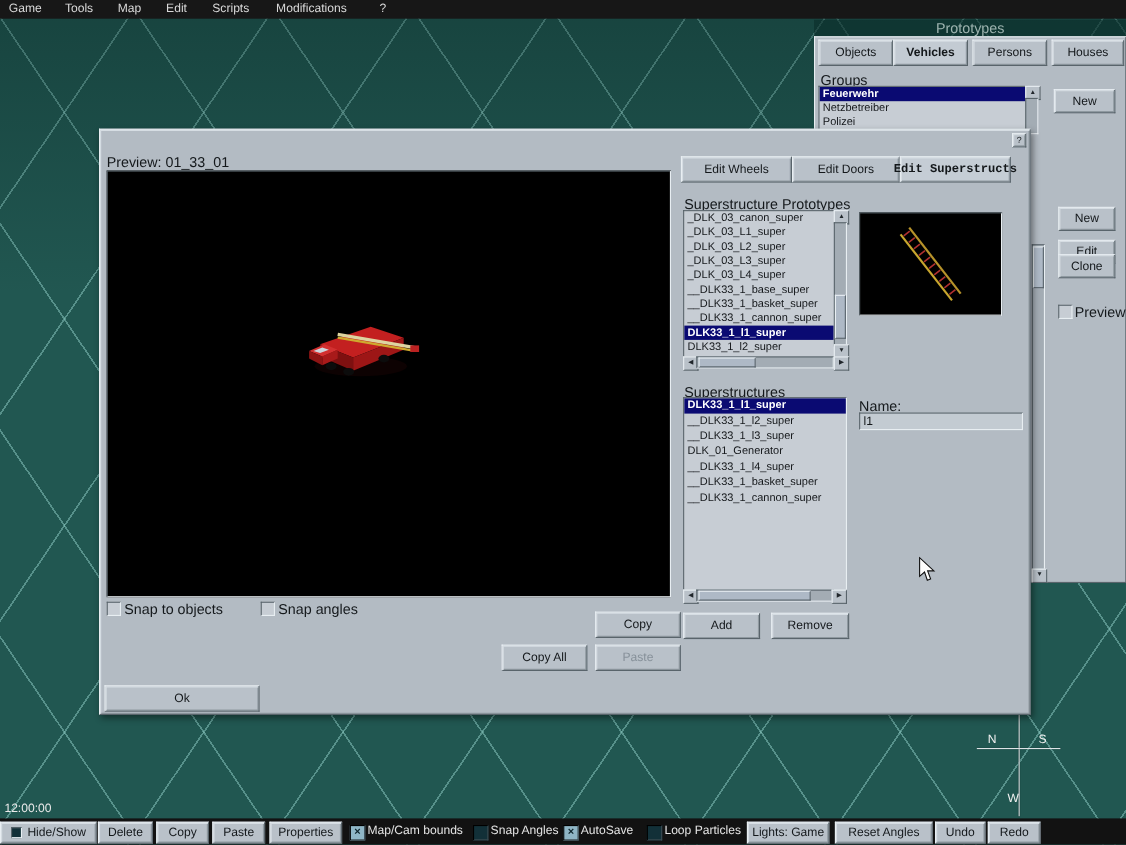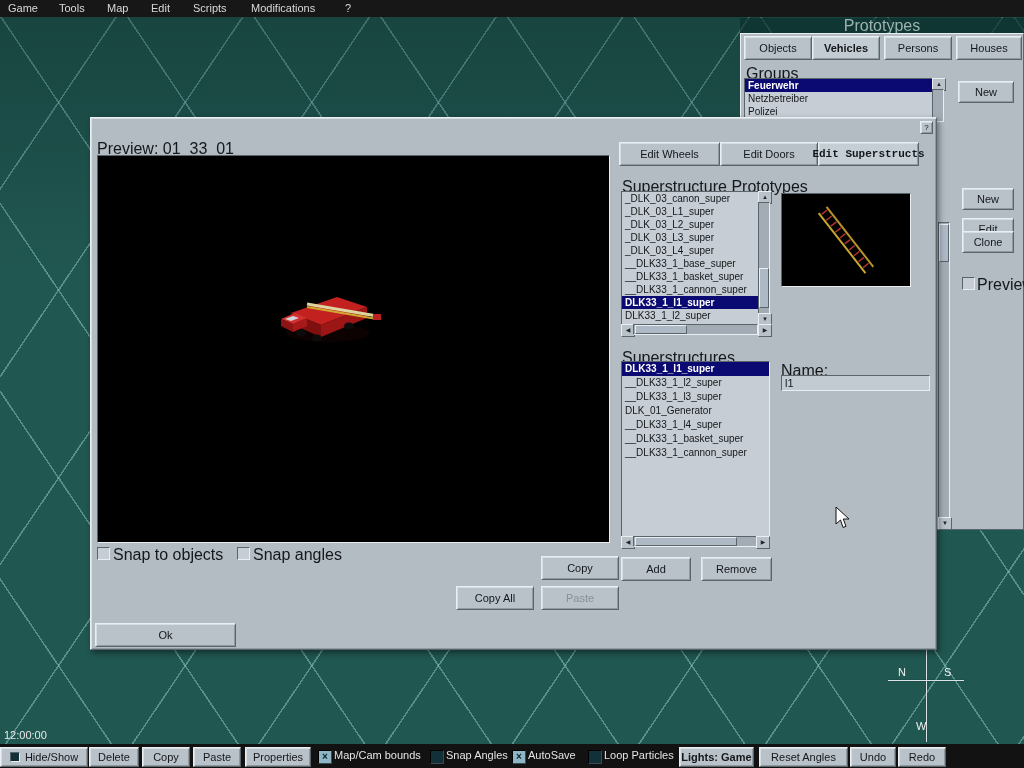--- a/index.html
+++ b/index.html
@@ -23,32 +23,32 @@
   .raised{background:#b9c1c9;border:1px solid;border-color:#e8eef2 #59646b #59646b #e8eef2;
           box-shadow:inset 1px 1px 0 #d6dde3, inset -1px -1px 0 #8f99a0;}
   .sunken{border:1px solid;border-color:#59646b #e8eef2 #e8eef2 #59646b;}
   .btn{display:flex;align-items:center;justify-content:center;font-size:11px;color:#14181b;cursor:default;white-space:nowrap;}
   .btn.bold{font-weight:bold;}
   .btn.disabled{color:#87919a;}
 
   
   .panel{left:740px;top:18px;width:284px;height:512px;z-index:10;}
   .panel-title{left:0;top:0;width:284px;height:15px;background:rgba(10,42,39,.55);
-               color:#9db3af;font-size:16px;text-align:center;line-height:15px;}
+               color:#9db3af;font-size:13px;text-align:center;line-height:15px;}
   .panel-body{left:0;top:15px;width:282px;height:495px;background:#b3bbc3;
               border:1px solid;border-color:#e8eef2 #59646b #59646b #e8eef2;}
   .tab{height:22px;}
   .tab.active{background:#c3cbd3;font-weight:bold;}
 
   .dialog{left:90px;top:117px;width:845px;height:531px;background:#b3bbc3;z-index:20;
           border:1px solid;border-color:#e8eef2 #59646b #59646b #e8eef2;
           box-shadow:inset 1px 1px 0 #d6dde3, inset -1px -1px 0 #8f99a0, 2px 3px 6px rgba(0,0,0,.45);}
   .titlebar{left:2px;top:2px;width:841px;height:13px;background:linear-gradient(#a9b3bc,#96a1ab);
             color:#101c4a;font-size:11px;font-weight:bold;text-align:center;line-height:13px;}
-  .label{font-size:16px;color:#14181b;white-space:nowrap;}
+  .label{font-size:13px;color:#14181b;white-space:nowrap;}
   .viewport{background:#000;}
 
   .listbox{background:#c7cdd4;overflow:hidden;}
   .li{height:13px;line-height:13px;font-size:10px;padding-left:3px;color:#14171a;white-space:nowrap;overflow:hidden;cursor:default;}
   .li14{height:14px;line-height:14px;}
   .li.selected{background:#0a0a72;color:#fff;font-weight:bold;}
 
   .sb-btn{width:12px;height:11px;font-size:6px;line-height:10px;text-align:center;color:#20262b;
           background:#b9c1c9;border:1px solid;border-color:#e8eef2 #59646b #59646b #e8eef2;}
   .sb-trough{background:#a3acb4;border:1px solid;border-color:#59646b #e8eef2 #e8eef2 #59646b;}
@@ -234,21 +234,21 @@
 
   <div class="d cbb unchecked" style="left:430px;top:6px;"></div>
   <div class="d bb-label" style="left:446px;top:5px;">Snap Angles</div>
 
   <div class="d cbb checked" style="left:512px;top:6px;">×</div>
   <div class="d bb-label" style="left:528px;top:5px;">AutoSave</div>
 
   <div class="d cbb unchecked" style="left:588px;top:6px;"></div>
   <div class="d bb-label" style="left:604px;top:5px;">Loop Particles</div>
 
-  <div class="d raised btn" style="left:679px;top:3px;width:73px;height:18px;font-weight:bold;">Lights: Game</div>
+  <div class="d raised btn" style="left:679px;top:3px;width:73px;height:18px;">Lights: Game</div>
   <div class="d raised btn" style="left:759px;top:3px;width:87px;height:18px;">Reset Angles</div>
   <div class="d raised btn" style="left:850px;top:3px;width:44px;height:18px;">Undo</div>
   <div class="d raised btn" style="left:898px;top:3px;width:46px;height:18px;">Redo</div>
 </div>
 
 <svg class="d cursor" style="left:834px;top:506px;" width="17" height="24" viewBox="0 0 17 24">
   <path d="M2,1 L2,18 L6.5,14 L9,21.5 L12,20.3 L9.3,13 L15,13 Z" fill="#fdfdfd" stroke="#111" stroke-width="1"></path>
 </svg>
 
 </body></html>

